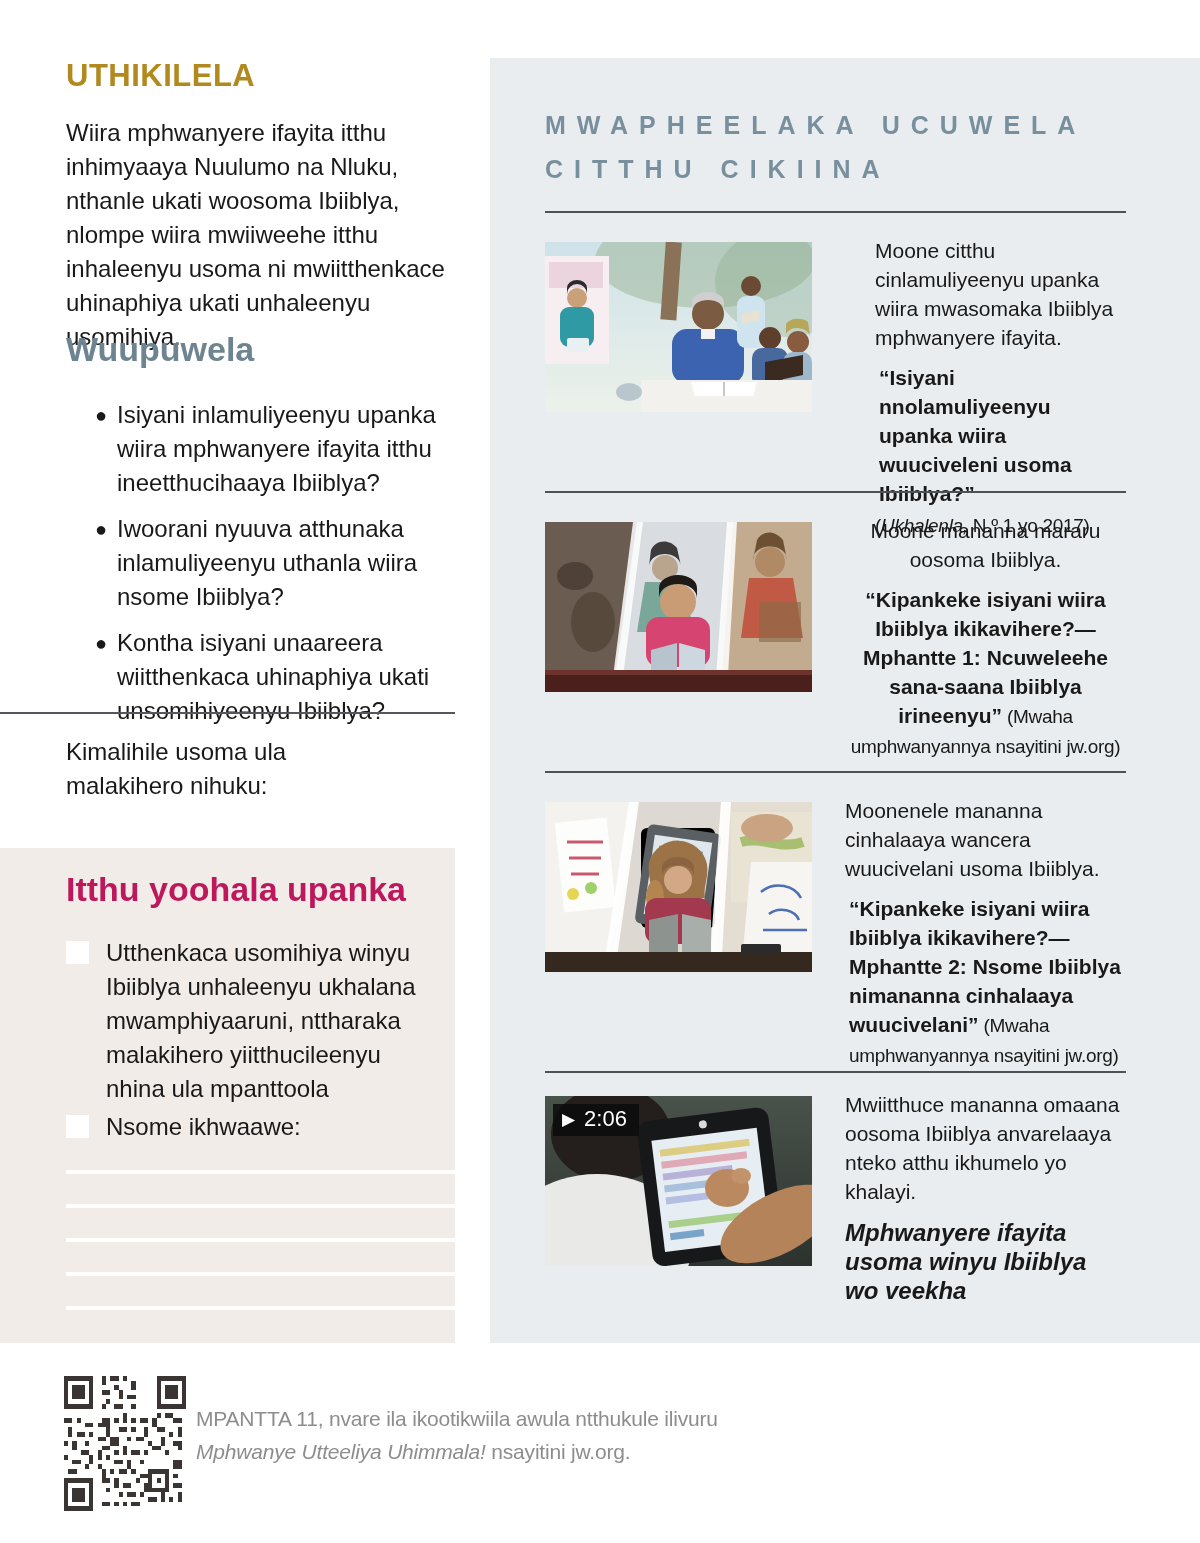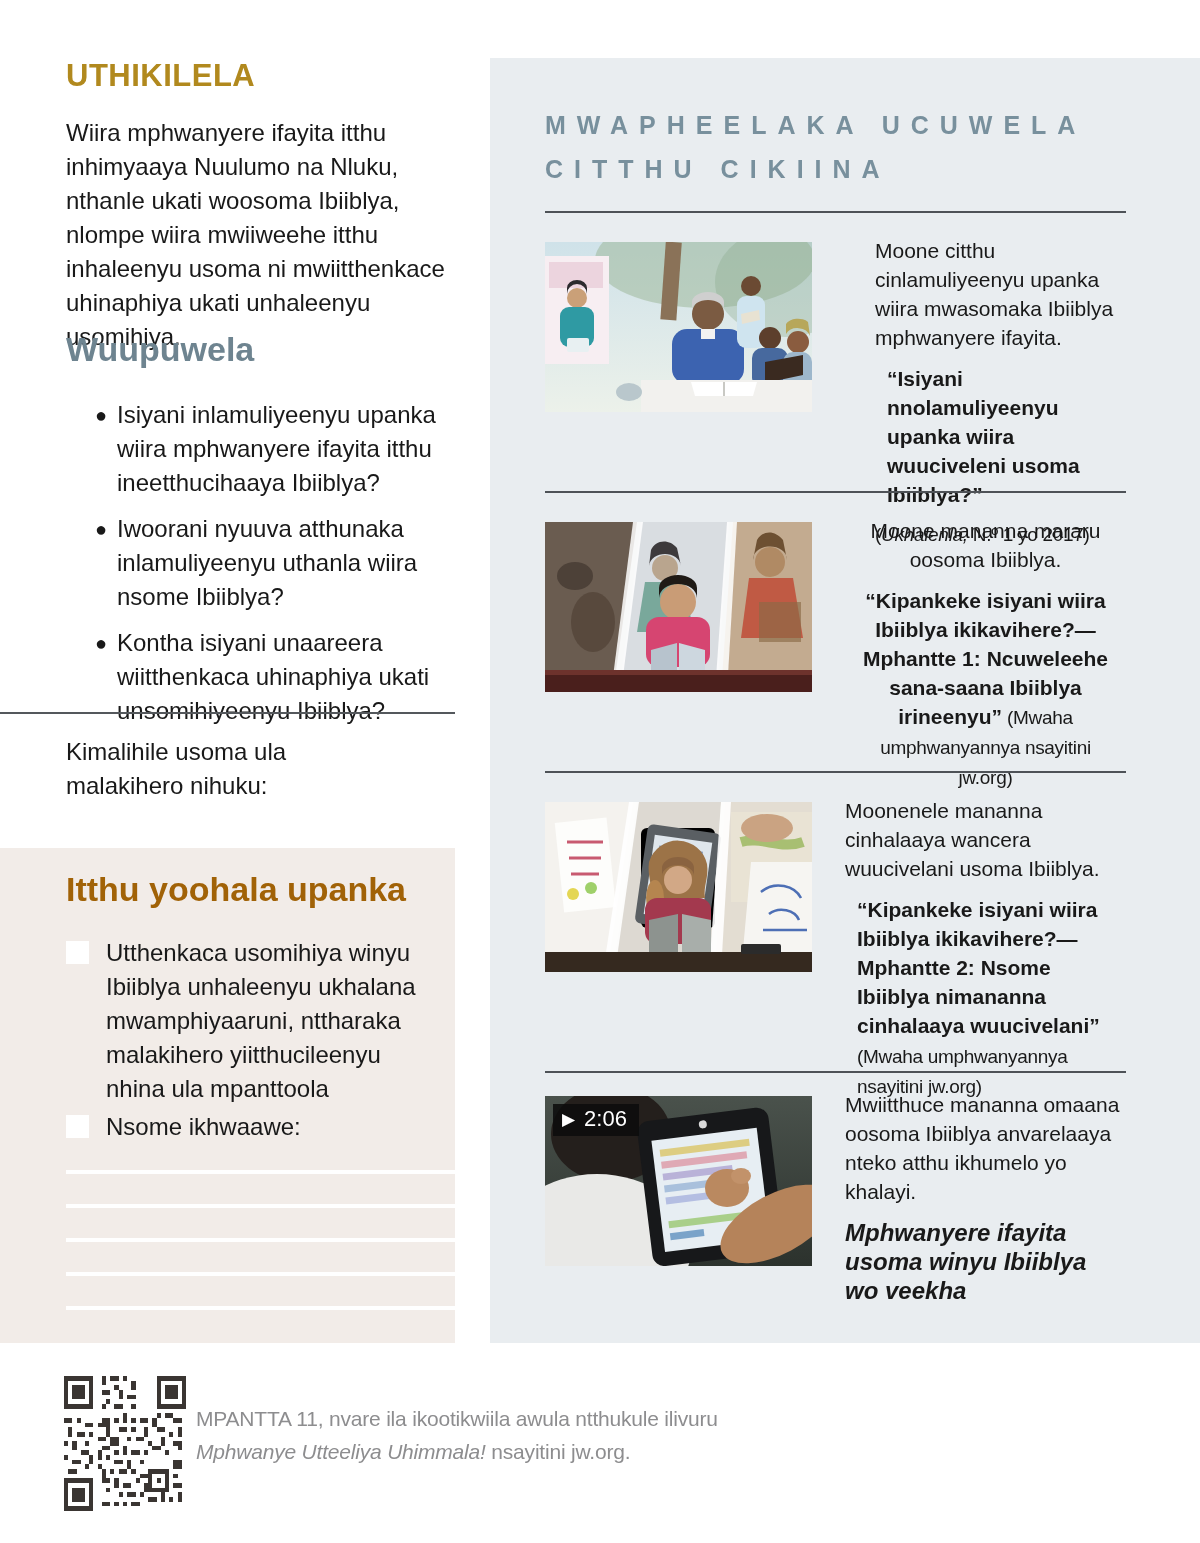--- a/index.html
+++ b/index.html
@@ -22,42 +22,42 @@
   }
   .bullets{left:66px;top:398px;width:392px;}
   .bullet-item{display:flex;margin-bottom:12px;}
   .bullet-dot{width:51px;padding-left:29px;box-sizing:border-box;font-size:20px;line-height:34px;}
   .bullet-text{flex:1;font-size:24px;line-height:34px;}
   .left-rule{left:0;top:712px;width:455px;height:2px;background:#54585c;}
   .goal-note{left:66px;top:735px;width:290px;font-size:24px;line-height:34px;}
 
   
   .todo-box{left:0;top:848px;width:455px;height:495px;background:#f2ece8;}
-  .todo-title{position:absolute;left:66px;top:22px;font-size:34px;font-weight:700;color:#a16207;}
+  .todo-title{position:absolute;left:66px;top:22px;font-size:34px;font-weight:700;color:#be185d;}
   .todo-item{position:absolute;left:66px;display:flex;}
   .todo-item .checkbox{width:23px;height:23px;background:#ffffff;margin-top:5px;flex:none;}
   .todo-item .todo-text{margin-left:17px;width:332px;font-size:24px;line-height:34px;}
   .write-line{position:absolute;left:66px;width:389px;height:4px;background:#ffffff;}
 
   
   .qr{left:64px;top:1376px;width:122px;height:135px;}
   .caption{left:196px;top:1402px;font-size:21px;line-height:33px;color:#8d8d8f;letter-spacing:-.2px;white-space:nowrap;}
   .caption i{font-style:italic;}
 
   
   .panel{left:490px;top:58px;width:710px;height:1285px;background:#e9edf0;}
   .panel-title{position:absolute;left:55px;top:45px;font-size:25px;font-weight:700;
     letter-spacing:11px;line-height:44px;color:#78909d;}
   .divider{position:absolute;left:55px;width:581px;height:2px;background:#4e5257;}
   .section{position:absolute;left:55px;width:581px;display:flex;}
   .thumb{width:267px;height:170px;flex:none;position:relative;overflow:hidden;}
   .thumb svg{display:block;}
   .stext{margin-left:33px;width:281px;margin-top:-6px;}
   .stext .body{margin:0 0 11px 0;font-size:21px;line-height:29px;}
-  .stext .quote{margin:12px;font-size:21px;line-height:29px;font-weight:700;}
+  .stext .quote{margin:4px;font-size:21px;line-height:29px;font-weight:700;}
   .stext .cite{font-weight:400;font-size:19px;letter-spacing:-.3px;}
   .stext .cite-line{margin:2px 0 0 0;font-size:19px;line-height:27px;letter-spacing:-.3px;}
   .stext .em{margin:12px 0 0 0;font-size:24px;line-height:29px;font-weight:700;font-style:italic;}
 
   .badge{
     position:absolute;top:8px;left:8px;background:rgba(12,12,12,.88);color:#ffffff;
     display:flex;align-items:center;padding:2px 12px 4px 9px;
   }
   .badge .play{font-size:17px;margin-right:9px;}
   .badge .dur{font-size:22px;}

